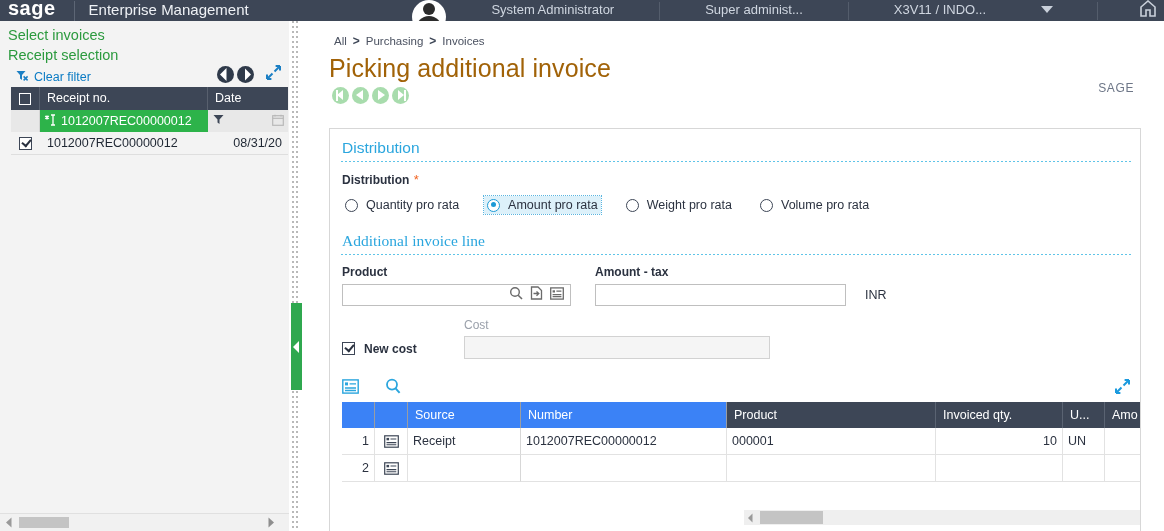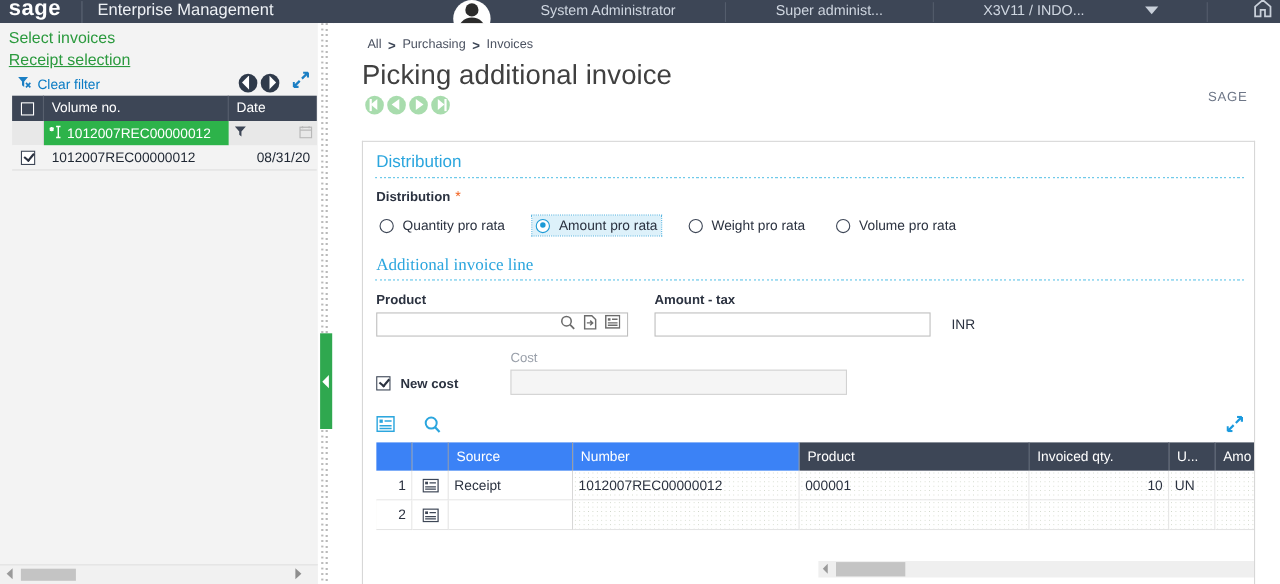--- a/index.html
+++ b/index.html
@@ -58,21 +58,21 @@
 
   
   .leftpanel {
     position: absolute; left: 0; top: 21px; width: 289px; height: 510px;
     background: #f3f3f3; border-right: 0;
   }
   .lp-title {
     color: #2b9a3e; font-size: 14.5px; padding: 5px 0 0 8px; line-height: 19px;
   }
   .lp-sub {
-    color: #2b9a3e; font-size: 14.5px; padding: 1px 0 0 8px; line-height: 19px; text-decoration: underline;
+    color: #2b9a3e; font-size: 14.5px; padding: 1px 0 0 8px; line-height: 19px;
   }
   .lp-toolbar {
     display: flex; align-items: center; height: 22px;
     padding: 2px 6px 0 16px; position: relative;
   }
   .filtericon { margin-right: 5px; }
   .clearfilter { color: #0a7bc4; font-size: 12.5px; cursor: pointer; }
   .lp-tb-right {
     position: absolute; right: 8px; top: 0px; display: flex; align-items: center;
   }
@@ -176,21 +176,21 @@
   .main {
     position: absolute; left: 303px; top: 21px; width: 861px; height: 510px;
     background: #ffffff;
   }
   .breadcrumb {
     font-size: 11.5px; color: #4a5160; padding: 13px 0 0 31px;
     display: flex; align-items: center; gap: 6px;
   }
   .breadcrumb .sep { font-weight: bold; color: #3d4656; font-size: 12px; }
   .pagetitle {
-    font-size: 25px; color: #404040; padding: 6px 0 0 26px; font-weight: normal;
+    font-size: 25px; color: #a16207; padding: 6px 0 0 26px; font-weight: normal;
     letter-spacing: .1px;
   }
   .navrow { display: flex; gap: 3px; padding: 4px 0 0 29px; }
   .navbtn {
     width: 17px; height: 17px; border-radius: 50%; background: #a8dcad;
     position: relative;
   }
   .navbtn i {
     position: absolute; background: #ffffff;
   }
@@ -353,21 +353,21 @@
           </svg>
         </span>
       </div>
     </div>
 
     <div class="sg">
       <div class="sg-head">
         <div class="c0">
           <span class="chk"></span>
         </div>
-        <div class="c1">Volume no.</div>
+        <div class="c1">Receipt no.</div>
         <div class="c2">Date</div>
       </div>
 
       <div class="sg-filter">
         <div class="c0"></div>
         <div class="c1">
           <span>
             <svg width="14" height="14" viewBox="0 0 14 14">
               <path d="M3 2.4 L3 6.4 M1.2 3.2 L4.8 5.6 M4.8 3.2 L1.2 5.6" stroke="#ffffff" stroke-width="1.4"></path>
               <path d="M7 2 L11 2 M9 2 L9 12 M7 12 L11 12" stroke="#ffffff" stroke-width="1.3" fill="none"></path>

